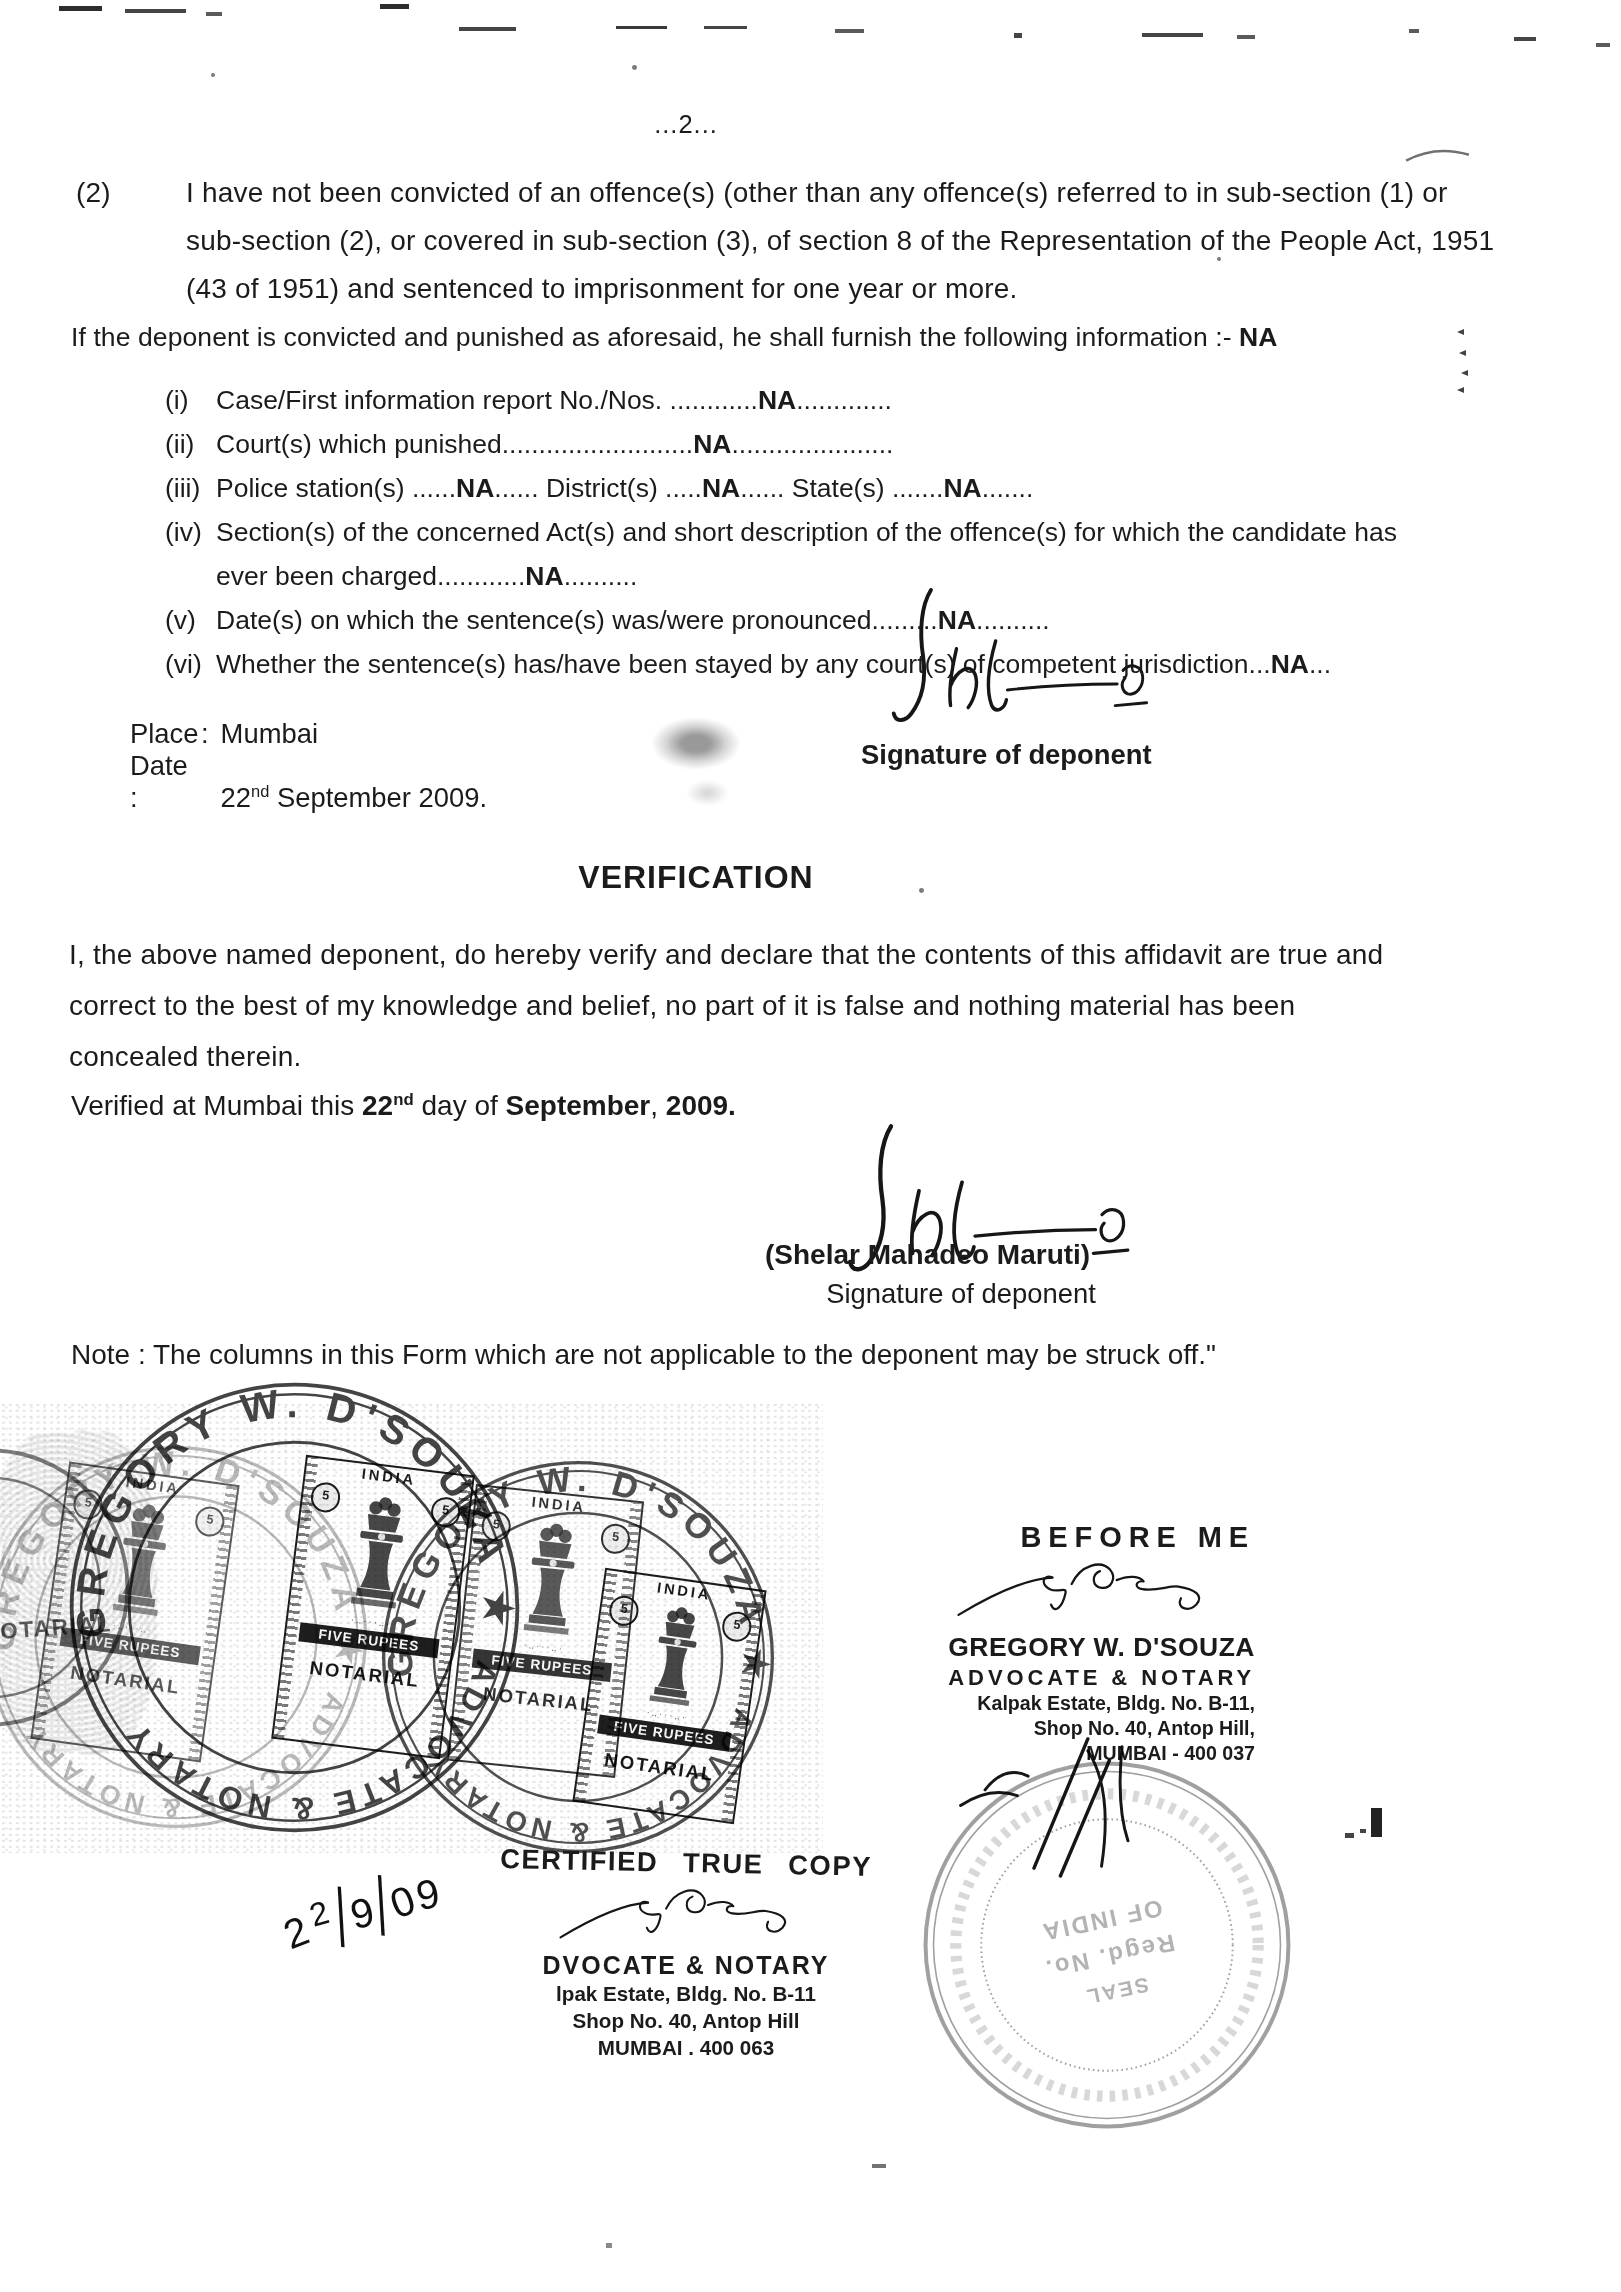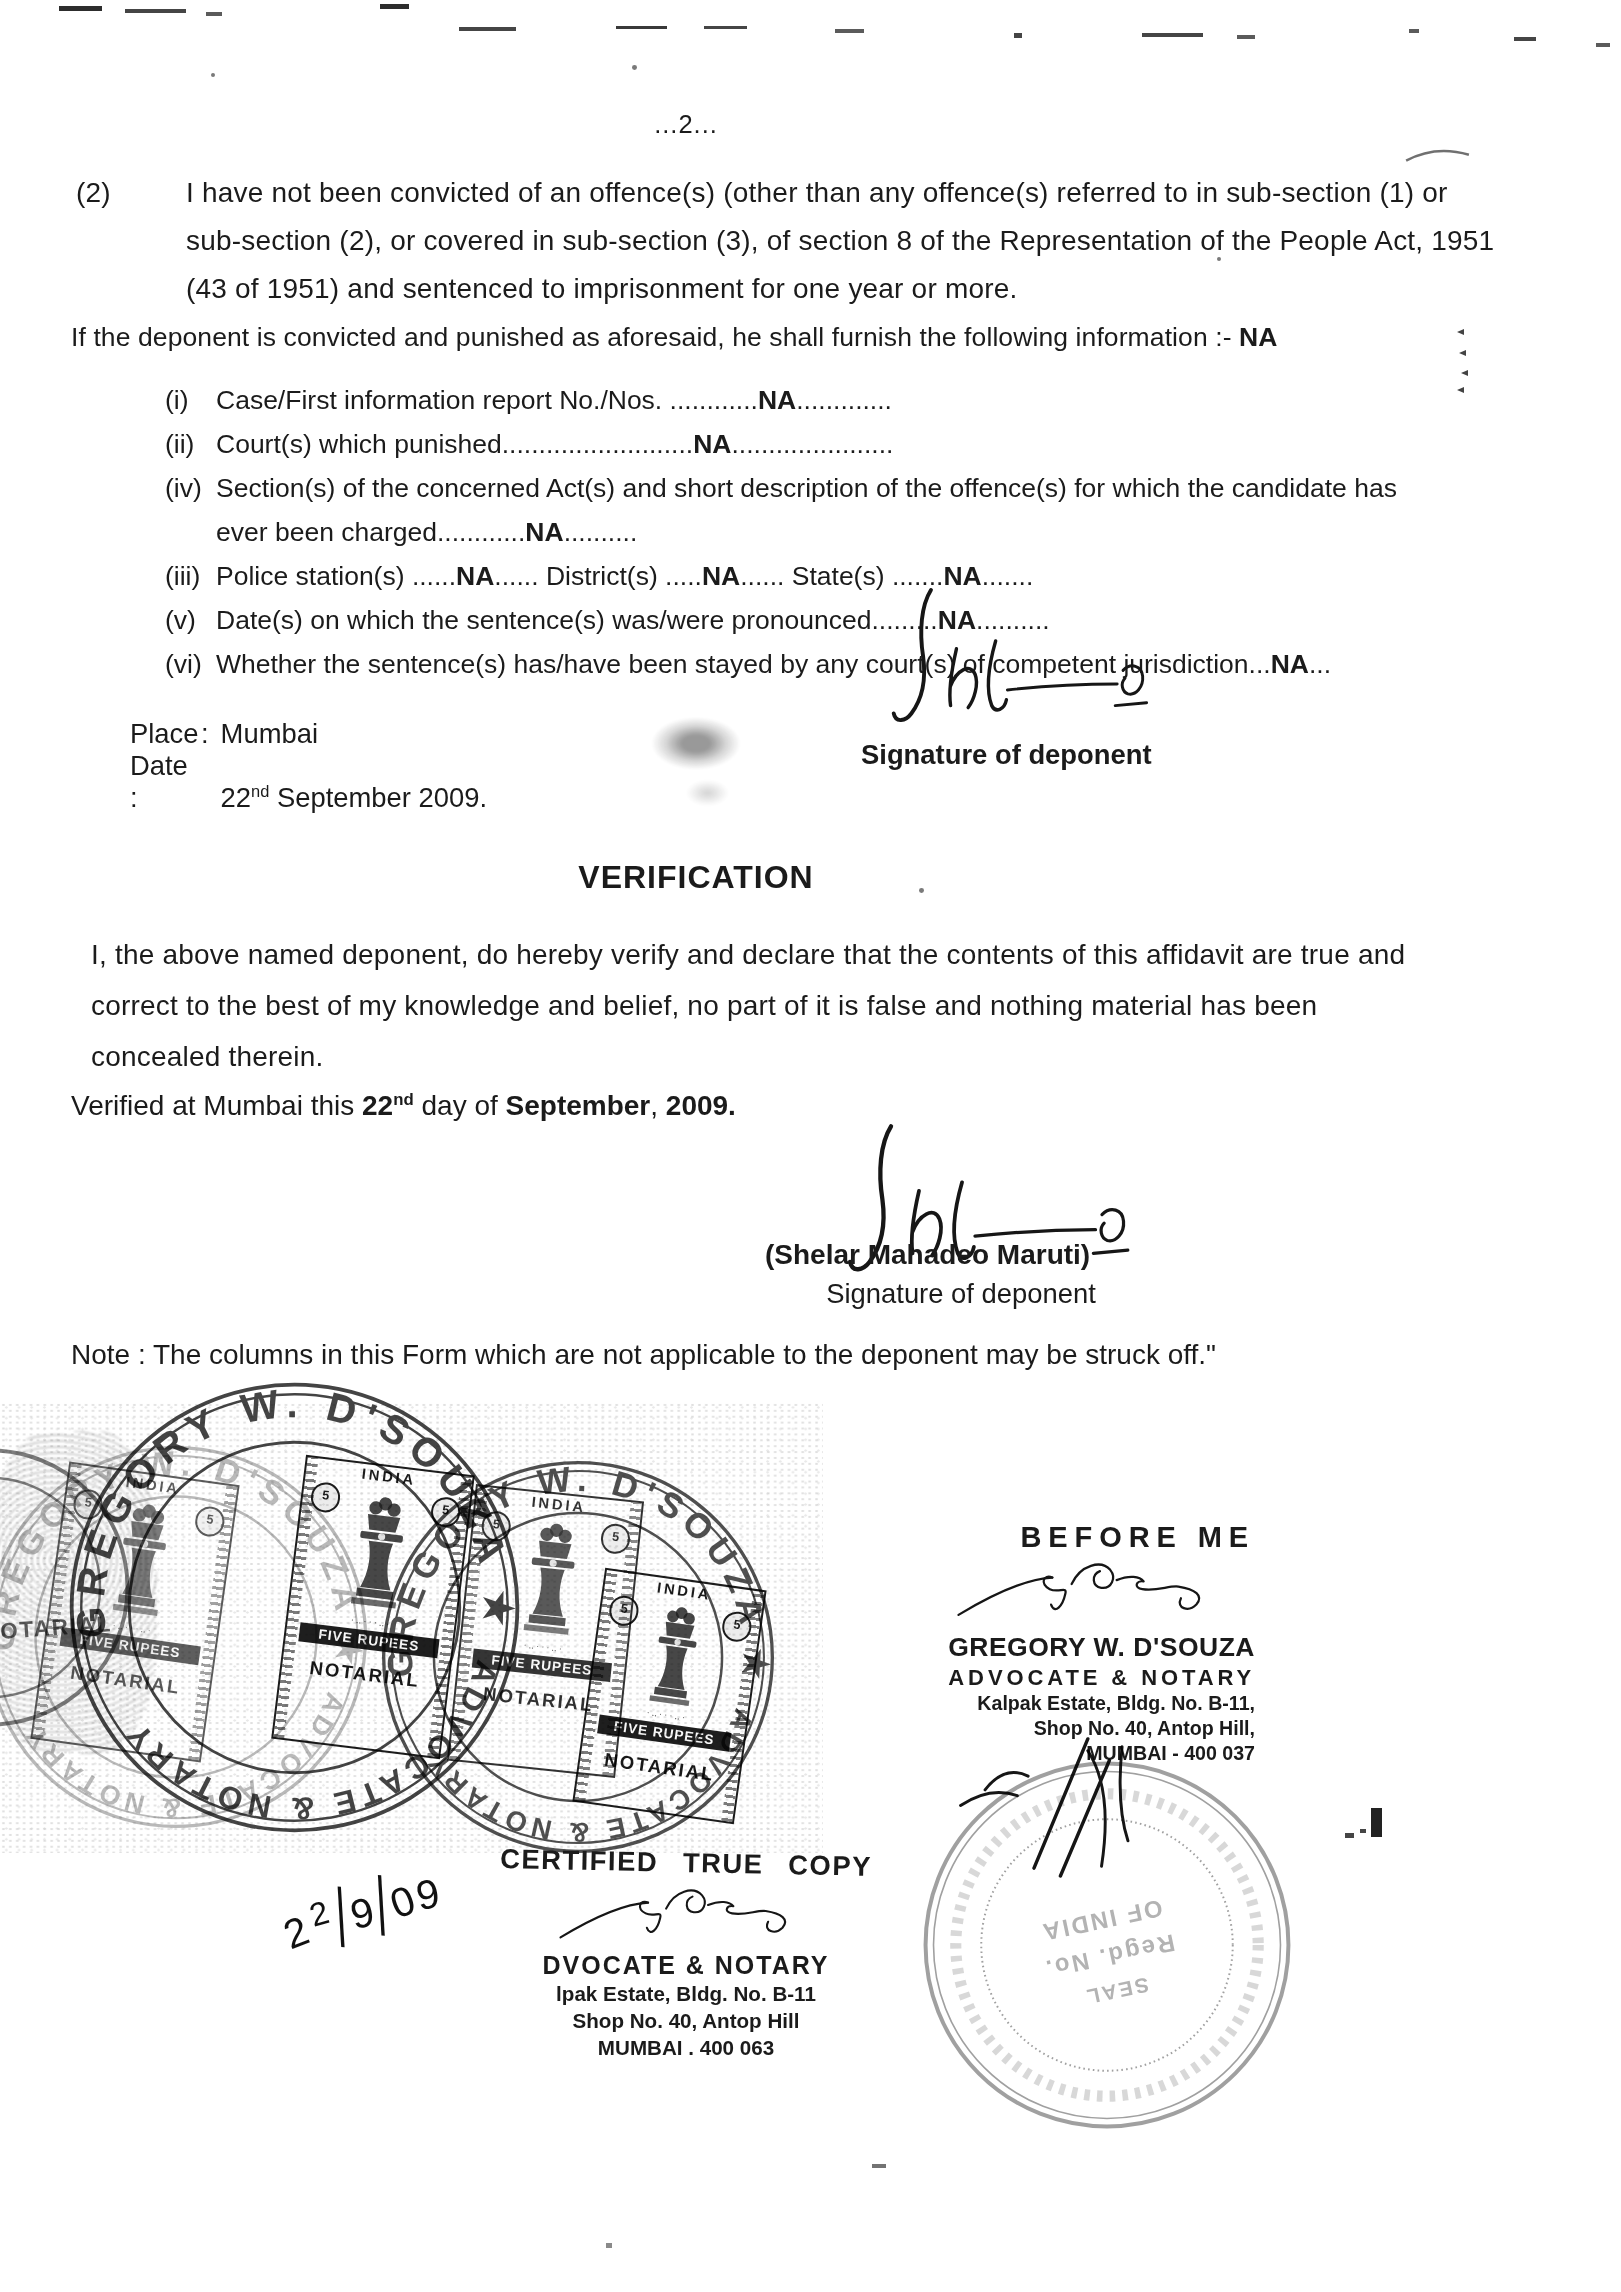--- a/index.html
+++ b/index.html
@@ -30,21 +30,21 @@
     background:radial-gradient(ellipse at 50% 50%,rgba(30,30,30,.75) 0 22%,rgba(40,40,40,.3) 48%,transparent 70%);
     filter:blur(1.2px);opacity:.6;}
   .smudge2{left:686px;top:780px;width:43px;height:25.5px;border-radius:50%;
     background:radial-gradient(ellipse,rgba(40,40,40,.5),transparent 70%);filter:blur(1.5px);opacity:.4;}
 
   .sig{stroke:#161616;fill:none;stroke-linecap:round;stroke-linejoin:round;}
   .sig1{left:880px;top:584px;width:294px;height:157px;}
   .cap1{left:861px;top:739px;width:314px;font-size:27.4px;font-weight:bold;}
 
   .vtitle{left:451px;top:859px;width:490px;text-align:center;font-size:32px;font-weight:bold;letter-spacing:1px;}
-  .vbody{left:69px;top:929px;width:1315px;font-size:28px;line-height:51px;letter-spacing:0.2px;margin-left:22px;}
+  .vbody{left:69px;top:929px;width:1315px;font-size:28px;line-height:51px;letter-spacing:0.2px;}
   .verified{left:71px;top:1090px;width:980px;font-size:28px;}
 
   .sig2{left:835px;top:1115px;width:323px;height:182px;}
   .depname{left:765px;top:1239px;width:392px;text-align:left;font-size:28px;font-weight:bold;}
   .cap2{left:765px;top:1278px;width:392px;text-align:center;font-size:27.4px;}
 
   .note{left:71px;top:1339px;width:1372px;font-size:28px;}
 
   
   .speckle{left:0;top:1402px;width:823px;height:451px;opacity:.22;pointer-events:none;
@@ -166,26 +166,26 @@
   <div class="abs items" id="items">
       <div class="citem">
         <span class="cmark">(i)</span>
         <span class="ctext"><span>Case/First information report No./Nos. ............</span><b>NA</b><span>.............</span></span>
       </div>
       <div class="citem">
         <span class="cmark">(ii)</span>
         <span class="ctext"><span>Court(s) which punished..........................</span><b>NA</b><span>......................</span></span>
       </div>
       <div class="citem">
+        <span class="cmark">(iii)</span>
+        <span class="ctext"><span>Police station(s) ......</span><b>NA</b><span>...... District(s) .....</span><b>NA</b><span>...... State(s) .......</span><b>NA</b><span>.......</span></span>
+      </div>
+      <div class="citem">
         <span class="cmark">(iv)</span>
         <span class="ctext"><span>Section(s) of the concerned Act(s) and short description of the offence(s) for which the candidate has ever been charged............</span><b>NA</b><span>..........</span></span>
-      </div>
-      <div class="citem">
-        <span class="cmark">(iii)</span>
-        <span class="ctext"><span>Police station(s) ......</span><b>NA</b><span>...... District(s) .....</span><b>NA</b><span>...... State(s) .......</span><b>NA</b><span>.......</span></span>
       </div>
       <div class="citem">
         <span class="cmark">(v)</span>
         <span class="ctext"><span>Date(s) on which the sentence(s) was/were pronounced.........</span><b>NA</b><span>..........</span></span>
       </div>
       <div class="citem">
         <span class="cmark">(vi)</span>
         <span class="ctext"><span>Whether the sentence(s) has/have been stayed by any court(s) of competent jurisdiction...</span><b>NA</b><span>...</span></span>
       </div>
     </div>

